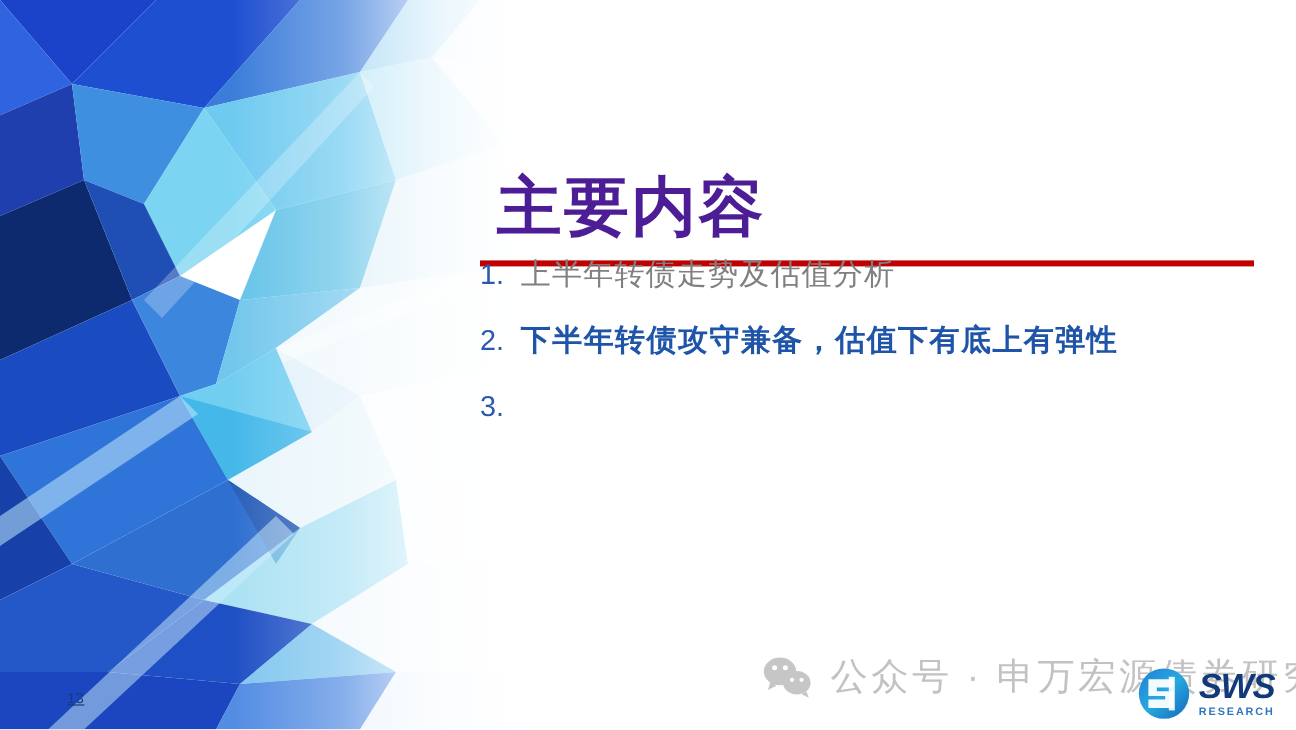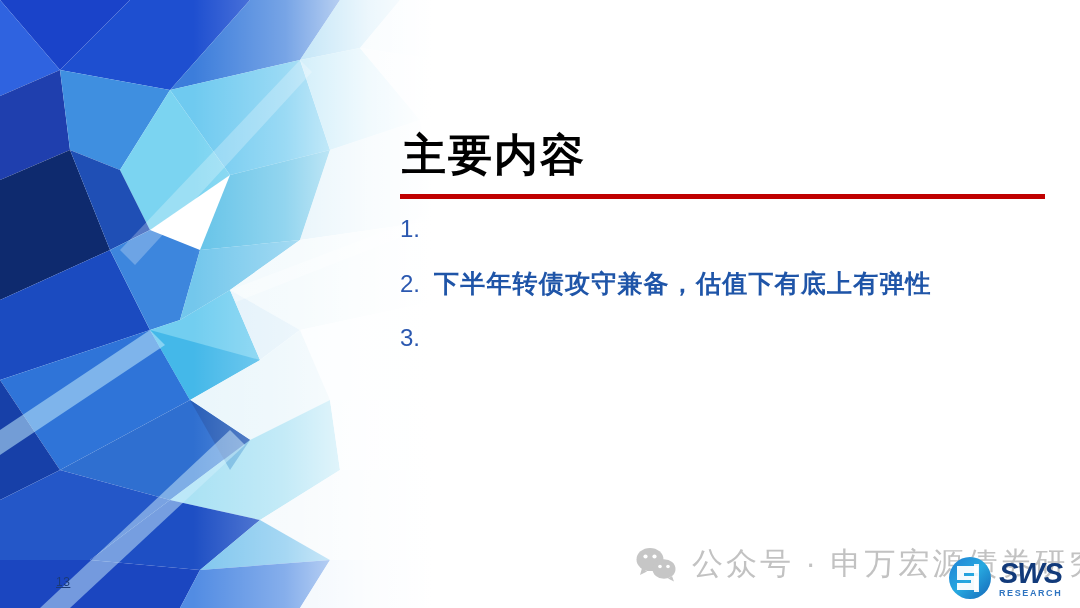--- a/index.html
+++ b/index.html
@@ -55,26 +55,26 @@
 
   
   .title-block {
     position: absolute;
     left: 400px;
     top: 132px;
     width: 650px;
   }
   .slide-title {
     font-family: "Liberation Serif", "DejaVu Serif", serif;
-    font-size: 44px;
-    font-weight: bold;
-    color: #000000;
+    font-size: 54px;
+    font-weight: bold;
+    color: #4c1d95;
     letter-spacing: 2px;
     line-height: 1.1;
-    margin: 0;
+    margin: 12px;
     padding: 0 0 0 2px;
   }
   .title-rule {
     margin-top: 14px;
     width: 645px;
     height: 5px;
     background: #c00000;
   }
 
   
@@ -230,20 +230,21 @@
 
   <div class="title-block">
     <h1 class="slide-title">主要内容</h1>
     <div class="title-rule"></div>
   </div>
 
   <div class="agenda">
 
     <div class="agenda-item muted">
       <span class="agenda-num">1.</span>
+      <span class="agenda-text">上半年转债走势及估值分析</span>
     </div>
 
     <div class="agenda-item active">
       <span class="agenda-num">2.</span>
       <span class="agenda-text">下半年转债攻守兼备，估值下有底上有弹性</span>
     </div>
 
     <div class="agenda-item muted">
       <span class="agenda-num">3.</span>
     </div>

